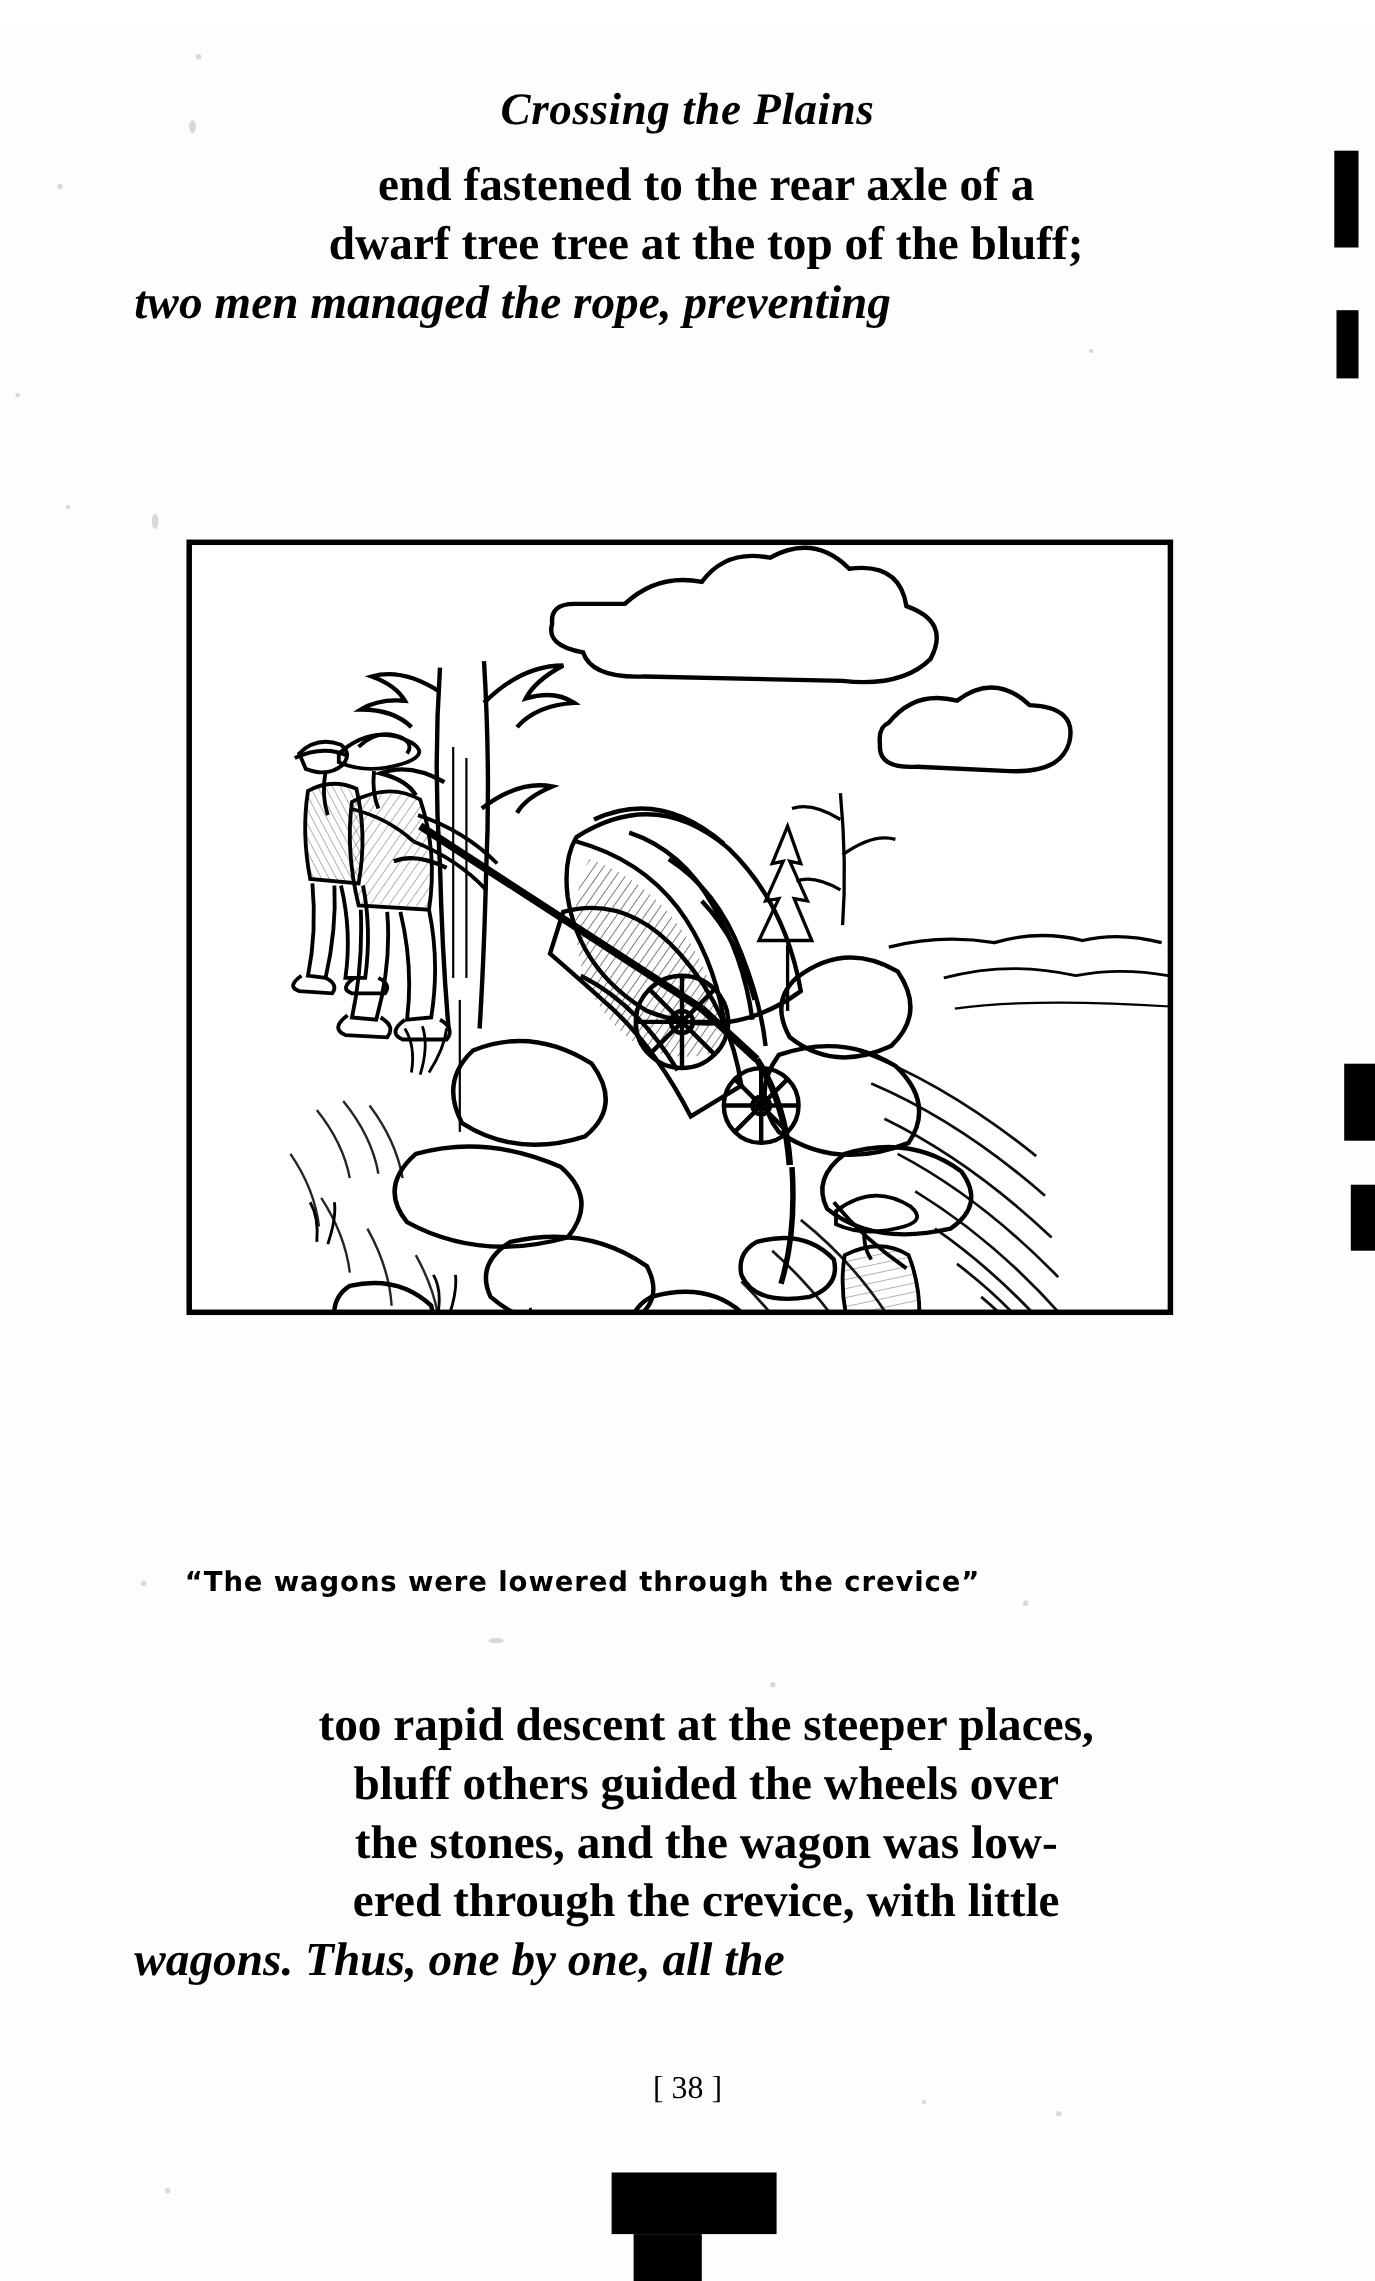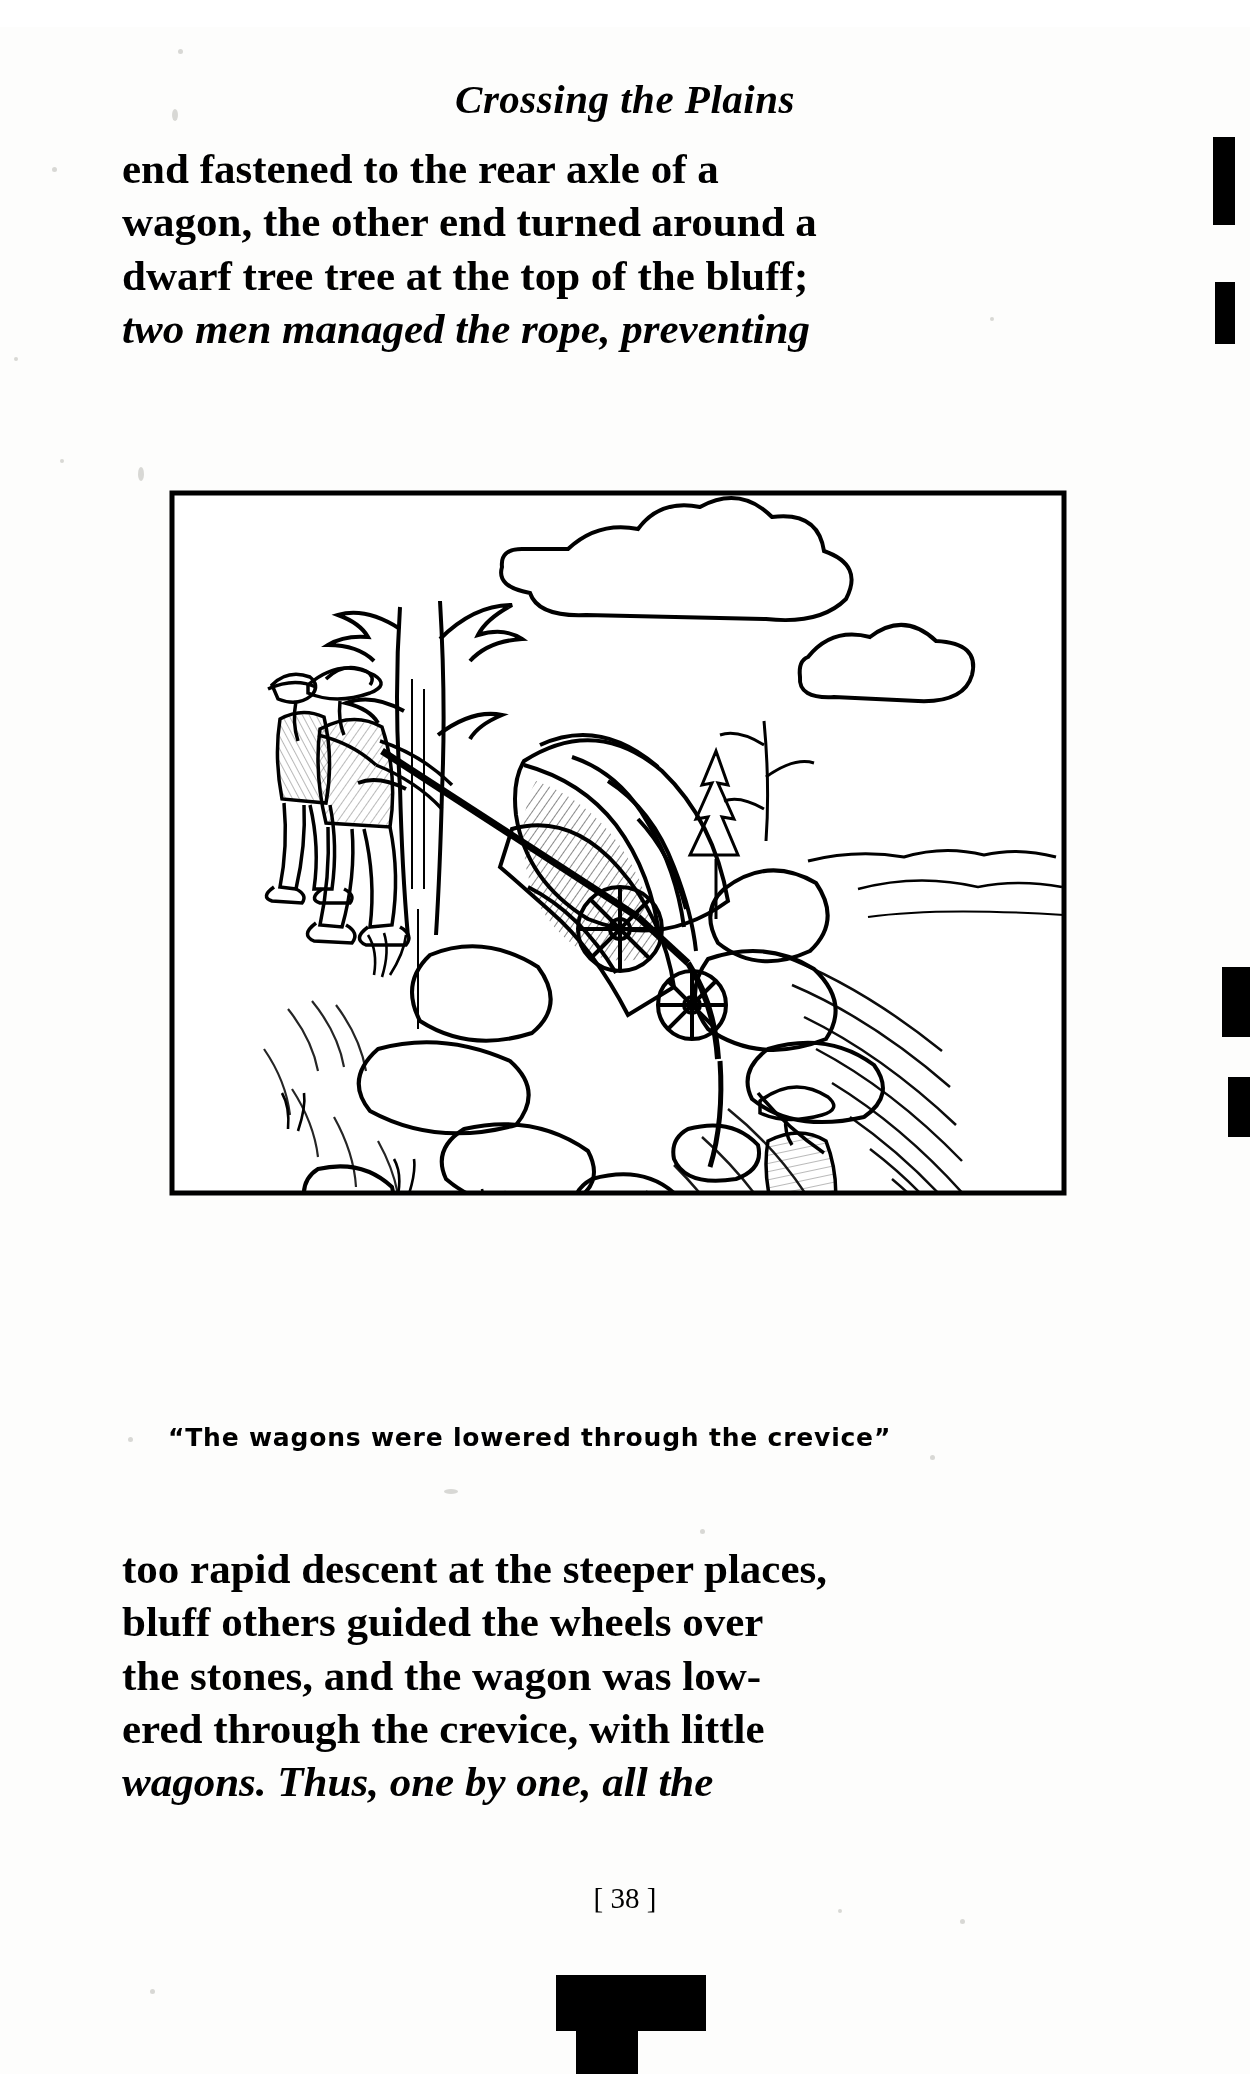--- a/index.html
+++ b/index.html
@@ -53,21 +53,21 @@
     left: 122px;
     width: 1040px;
     font-size: 43px;
     font-weight: 700;
     line-height: 1.24;
     text-align: justify;
     text-justify: inter-word;
   }
   .textblock .line {
     display: flex;
-    justify-content: flex-start;
+    justify-content: center;
     white-space: nowrap;
   }
   .textblock .line.last {
     justify-content: flex-start;
     font-style: italic;
   }
   .textblock .line span.w {
     display: inline-block;
   }
 
@@ -123,23 +123,20 @@
 </head>
 <body>
 
 <div class="page">
 
   <div class="running-head">Crossing the Plains</div>
 
   <div class="textblock" id="para-top">
     <div class="line">
         <span class="w">end fastened to the rear axle of a</span>
-      </div>
-    <div class="line">
-        <span class="w">wagon, the other end turned around a</span>
       </div>
     <div class="line">
         <span class="w">dwarf tree tree at the top of the bluff;</span>
       </div>
     <div class="line last">
         <span class="w">two men managed the rope, preventing</span>
       </div>
   </div>
 
   <div class="figure">

